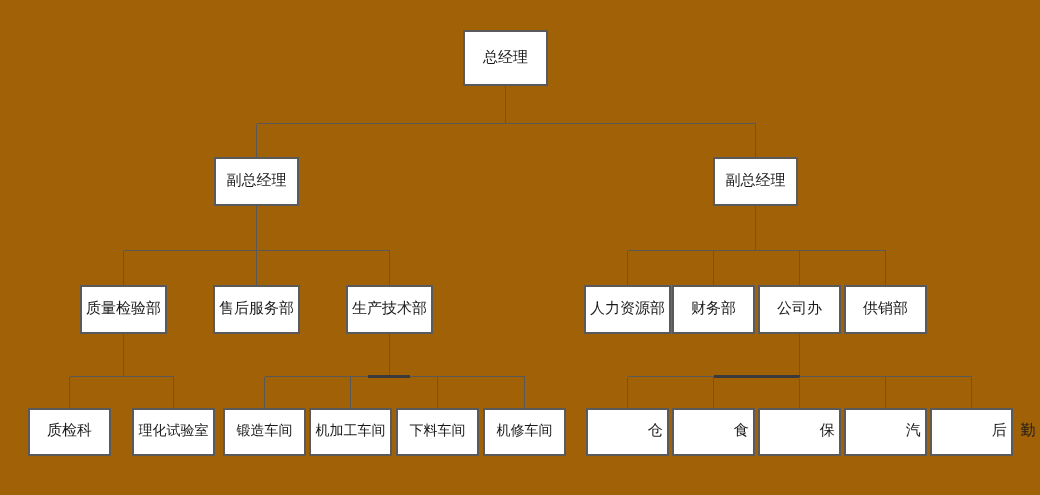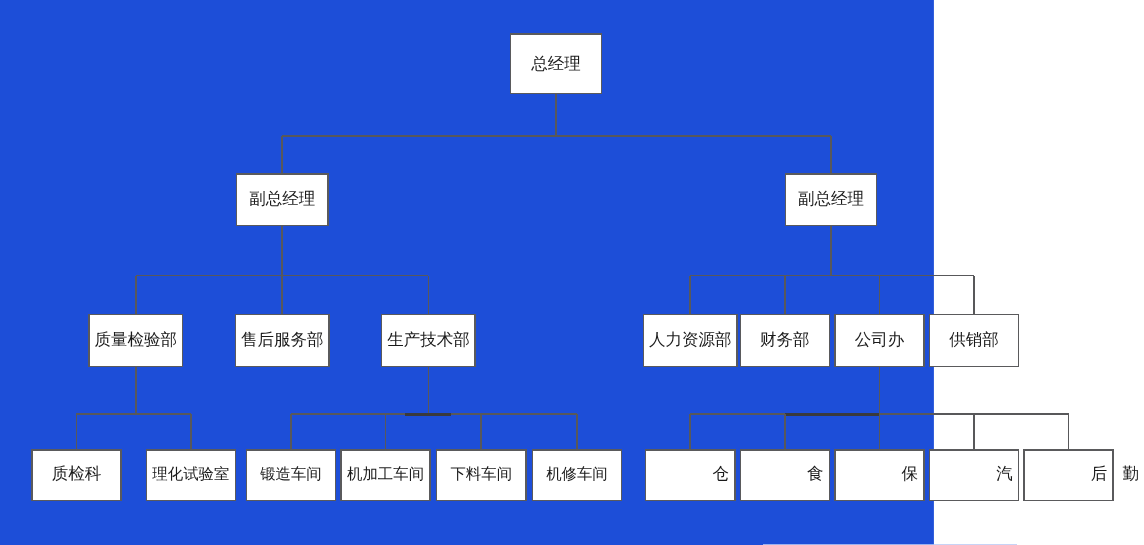--- a/index.html
+++ b/index.html
@@ -8,23 +8,23 @@
     background: #ffffff;
   }
   body {
     width: 1040px;
     height: 495px;
     font-family: "Liberation Serif", "DejaVu Serif", serif;
     overflow: hidden;
   }
   #org-chart-root {
     position: relative;
-    width: 849px;
+    width: 1040px;
     height: 495px;
-    background: #1d4ed8;
+    background: #a16207;
     text-decoration: underline;
   }
   svg#org-chart-svg {
     position: absolute;
     left: 0;
     top: 0;
     width: 1040px;
     height: 495px;
     display: block;
   }

